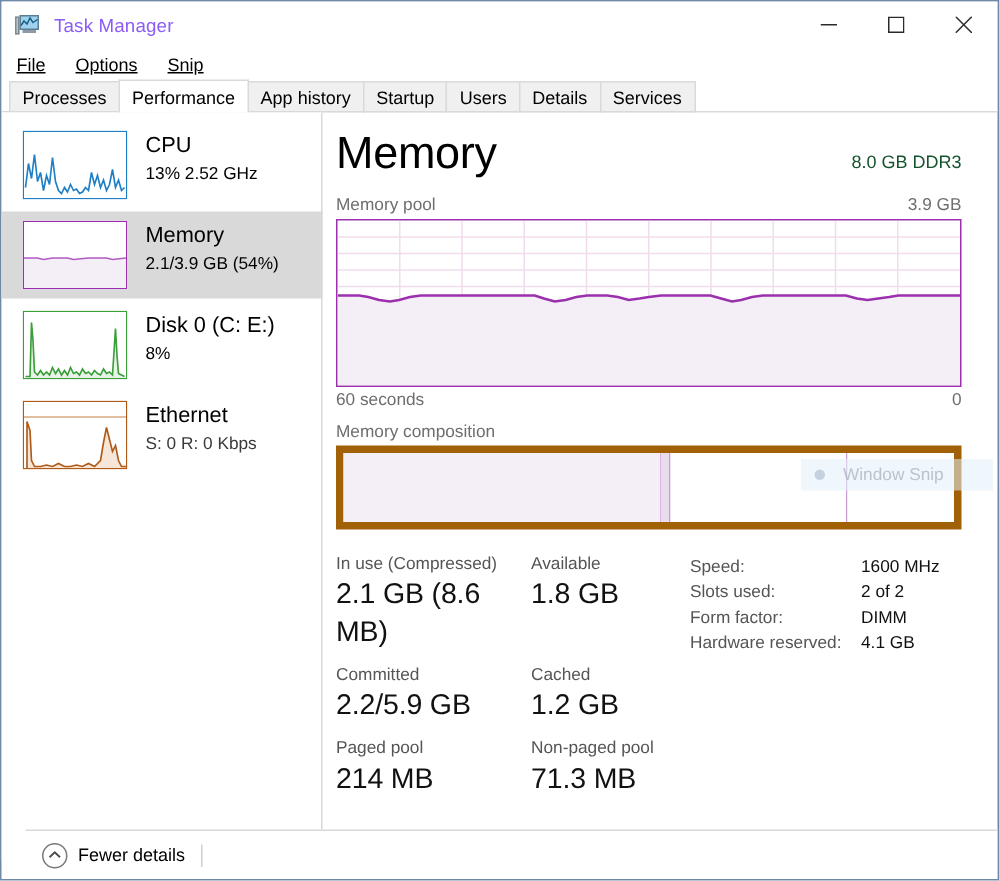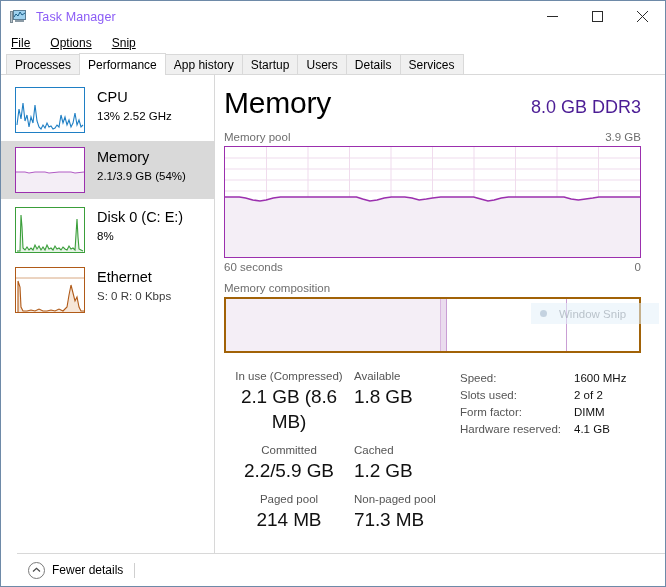--- a/index.html
+++ b/index.html
@@ -143,21 +143,21 @@
   
   .main {
     flex: 1 1 auto;
     padding: 10px 24px 0 9px;
     position: relative;
   }
   .main-head {
     display: flex; align-items: baseline; justify-content: space-between;
   }
   .main-title { font-size: 30px; color: #000; line-height: 36px; letter-spacing: -0.2px;}
-  .main-sub { font-size: 18px; color: #4c1d95; }
+  .main-sub { font-size: 12px; color: #14532d; }
 
   .graph-caption {
     display: flex; justify-content: space-between; align-items: baseline;
     font-size: 11.5px; color: #6e6e6e;
     margin-top: 10px; margin-bottom: 3px;
   }
   .graph-caption .right { color: #6e6e6e; }
 
   .usage-graph {
     height: 112px;
@@ -172,21 +172,21 @@
     font-size: 11.5px; color: #6e6e6e;
     margin-top: 3px;
   }
 
   .comp-caption {
     font-size: 11.5px; color: #6e6e6e;
     margin-top: 9px; margin-bottom: 3px;
   }
   .comp-bar {
     height: 56px;
-    border: 2px solid #a16207;
+    border: 5px solid #a16207;
     display: flex; position: relative;
     background: #ffffff;
   }
   .comp-seg { height: 100%; }
 
   
   .snip-overlay {
     position: absolute;
     left: 305px; top: 4px;
     width: 128px; height: 21px;
@@ -205,21 +205,21 @@
   }
 
   
   .stats {
     display: flex;
     margin-top: 16px;
   }
   .stats-left { width: 236px; flex: 0 0 236px; }
   .stat-row { display: flex; margin-bottom: 9px; }
   .stat-cell { }
-  .stat-cell.c1 { width: 130px; flex: 0 0 130px; text-align: center; }
+  .stat-cell.c1 { width: 130px; flex: 0 0 130px; }
   .stat-label { font-size: 11.5px; color: #555; line-height: 14px; }
   .stat-value { font-size: 19px; color: #111; line-height: 25px; margin-top: 1px; letter-spacing: -0.1px; }
 
   .stats-right { flex: 1 1 auto; padding-top: 1px; }
   .kv { display: flex; font-size: 11.5px; line-height: 17px; }
   .kv .k { width: 114px; flex: 0 0 114px; color: #555; }
   .kv .v { color: #111; }
 
   
   .footer {

